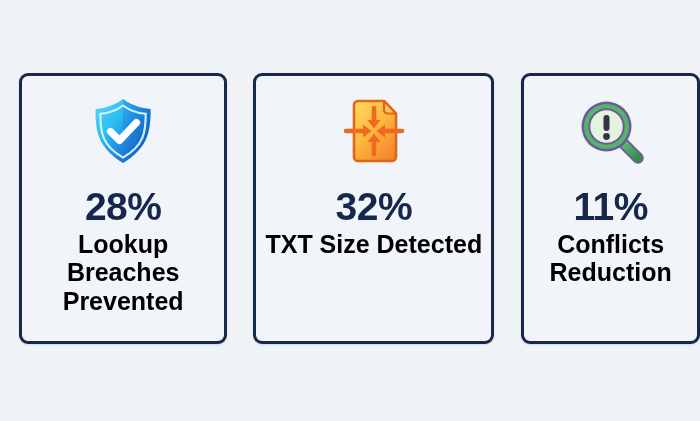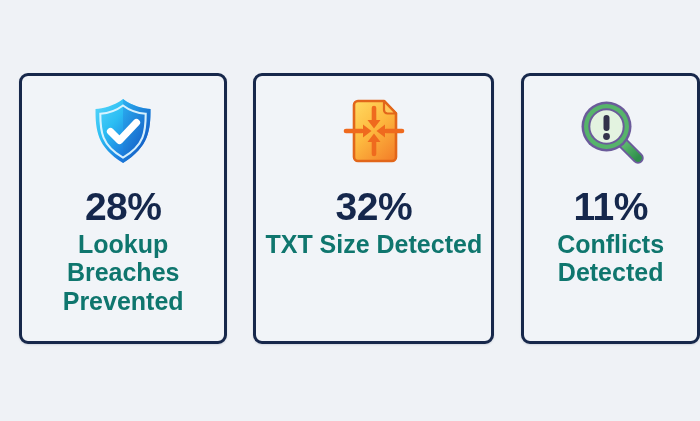--- a/index.html
+++ b/index.html
@@ -66,21 +66,21 @@
     color: #15274c;
     letter-spacing: -0.5px;
     line-height: 1.02;
     text-align: center;
   }
 
   .card-label {
     margin-top: 3px;
     font-size: 25px;
     font-weight: bold;
-    color: #0f766e;
+    color: #000000;
     line-height: 1.14;
     text-align: center;
     padding: 0 6px;
     box-sizing: border-box;
     width: 100%;
   }
 </style>
 </head>
 <body>
 
@@ -160,17 +160,17 @@
           <circle cx="31.5" cy="31.5" r="25" fill="#6b5b9a"></circle>
           <circle cx="31.5" cy="31.5" r="22.5" fill="#56b46a"></circle>
           <circle cx="31.5" cy="31.5" r="18.2" fill="#6b5b9a"></circle>
           <circle cx="31.5" cy="31.5" r="16.2" fill="#e3f3e0"></circle>
 
           <rect x="28.5" y="20" width="6" height="16" rx="3" fill="#33334a"></rect>
           <circle cx="31.5" cy="41.5" r="3.4" fill="#33334a"></circle>
         </svg>
       </span>
       <div class="card-figure">11%</div>
-      <div class="card-label">Conflicts Detected</div>
+      <div class="card-label">Conflicts Reduction</div>
     </div>
 
   </div>
 </div>
 
 </body></html>

